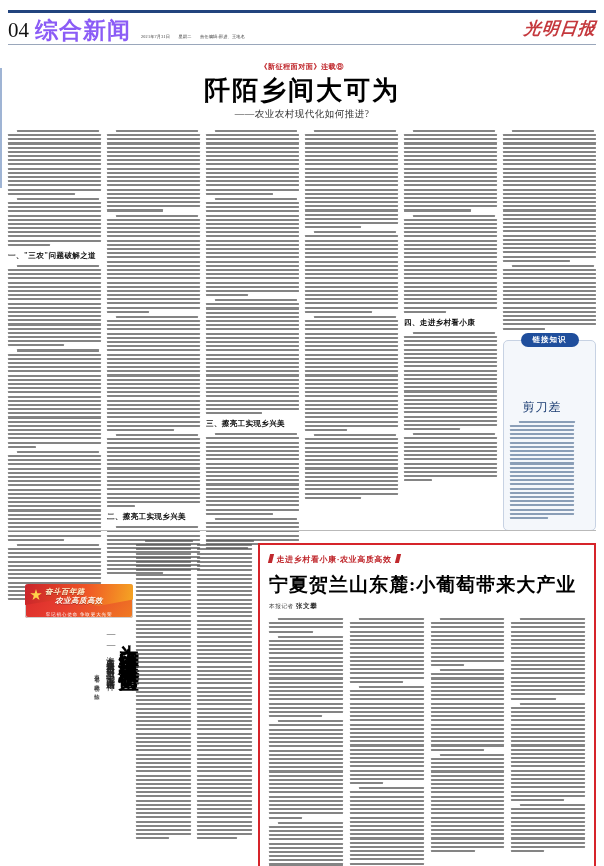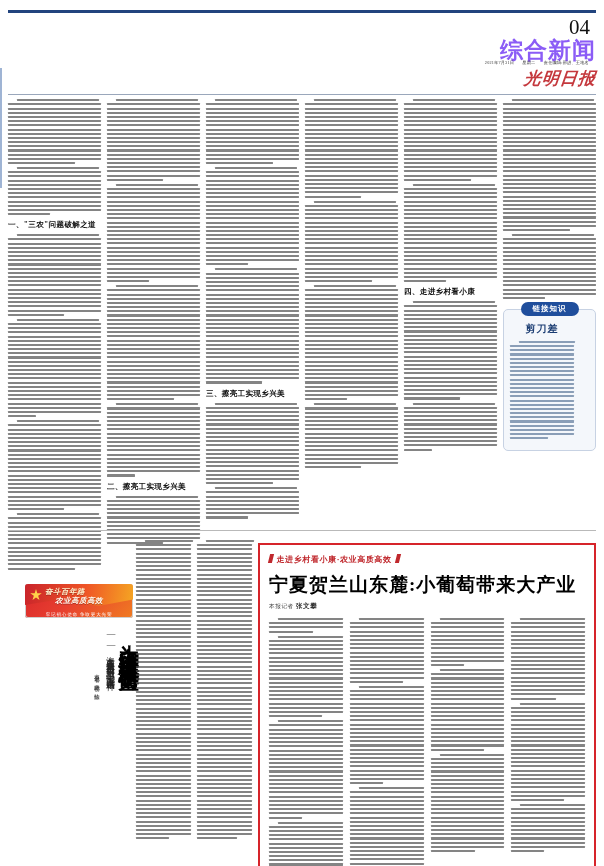--- a/index.html
+++ b/index.html
@@ -27,21 +27,20 @@
   .top-rule {
     height: 3px;
     background: #22447e;
     margin: 10px 0 0 0;
   }
   .masthead {
     display: flex;
     align-items: flex-end;
     padding: 4px 0 3px 0;
     border-bottom: 1px solid #9aa7bb;
-    flex-direction: column;
   }
   .page-num {
     font-size: 21px;
     font-weight: 400;
     letter-spacing: 0px;
     color: #111;
     line-height: 1;
     font-family: "Liberation Serif", serif;
     padding-right: 6px;
   }
@@ -164,25 +163,26 @@
     color: #fff;
     font-size: 7.5px;
     font-weight: bold;
     letter-spacing: 1px;
     padding: 2px 12px;
     border-radius: 9px;
     white-space: nowrap;
   }
   .kbox-title {
     text-align: center;
-    font-size: 10px;
-    font-weight: bold;
+    font-size: 12px;
+    font-weight: normal;
     color: #1a3c72;
     margin-bottom: 5px;
     letter-spacing: 1px;
+    margin-top: 46px;
   }
   .kbox .tline { background: #33557f; opacity: .55; }
 
   
   .vfeature {
     position: absolute;
     left: 18px;
     top: 530px;
     width: 122px;
     margin-top: 44px;
@@ -346,20 +346,27 @@
       <span>2021年7月31日</span>
       <span>星期二</span>
       <span>责任编辑:邢进、王地名</span>
     </div>
     <div class="masthead-spacer"></div>
     <div class="brand">光明日报</div>
   </div>
 
   <div class="side-rule"></div>
 
+  <div class="lead">
+    <div class="kicker-wrap">
+      <span class="kicker">《新征程面对面》连载⑧</span><span class="bar"></span>
+    </div>
+    <div class="headline">阡陌乡间大可为</div>
+    <div class="subhead">——农业农村现代化如何推进?</div>
+  </div>
 
   <div class="cols">
 
     <div class="col">
       <div class="para">
         <div class="tline ind s88"></div>
           <div class="tline"></div>
           <div class="tline"></div>
           <div class="tline"></div>
         <div class="tline"></div>

